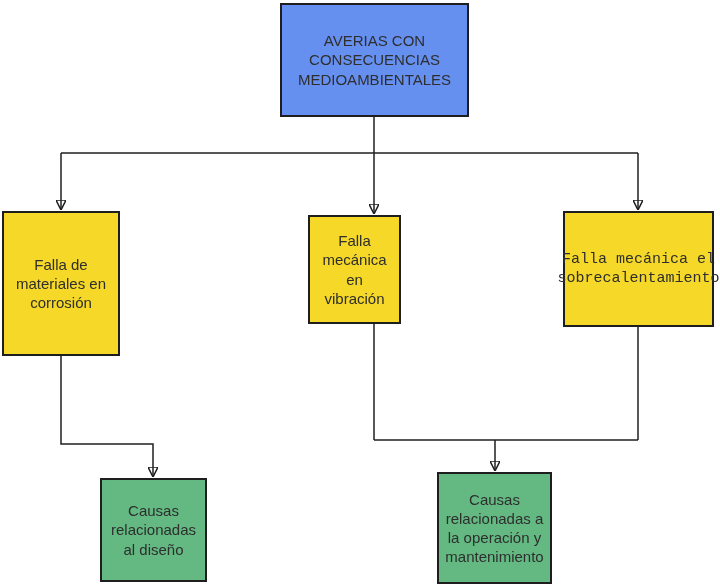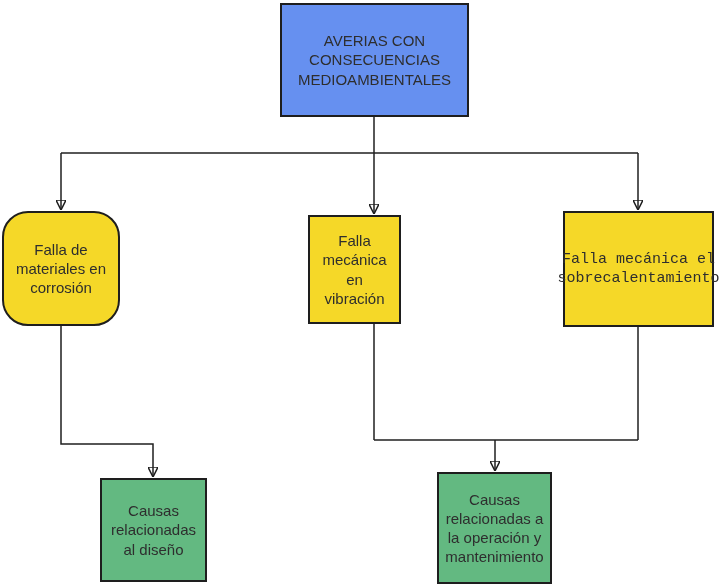--- a/index.html
+++ b/index.html
@@ -41,21 +41,21 @@
     align-items:center;
     justify-content:center;
     text-align:center;
     color:var(--text);
     font-size:15px;
     line-height:1.27;
     white-space:pre-line;
     padding:4px;
   }
   .node-root{ left:280px; top:3px;   width:189px; height:114px; background:var(--root-bg);  }
-  .node-l1a { left:2px;   top:211px; width:118px; height:115px; background:var(--level1-bg);border-radius:26px;}
+  .node-l1a { left:2px;   top:211px; width:118px; height:145px; background:var(--level1-bg);}
   .node-l1b { left:308px; top:215px; width:93px; height:109px; background:var(--level1-bg);}
   .node-l1c { left:563px; top:211px; width:151px; height:116px; background:var(--level1-bg);font-family:Liberation Mono, monospace;}
   .node-l2a { left:100px; top:478px; width:107px; height:104px; background:var(--level2-bg);}
   .node-l2b { left:437px; top:472px; width:115px; height:112px; background:var(--level2-bg);}
 </style>
 </head>
 <body>
 
 <div class="canvas">
 

